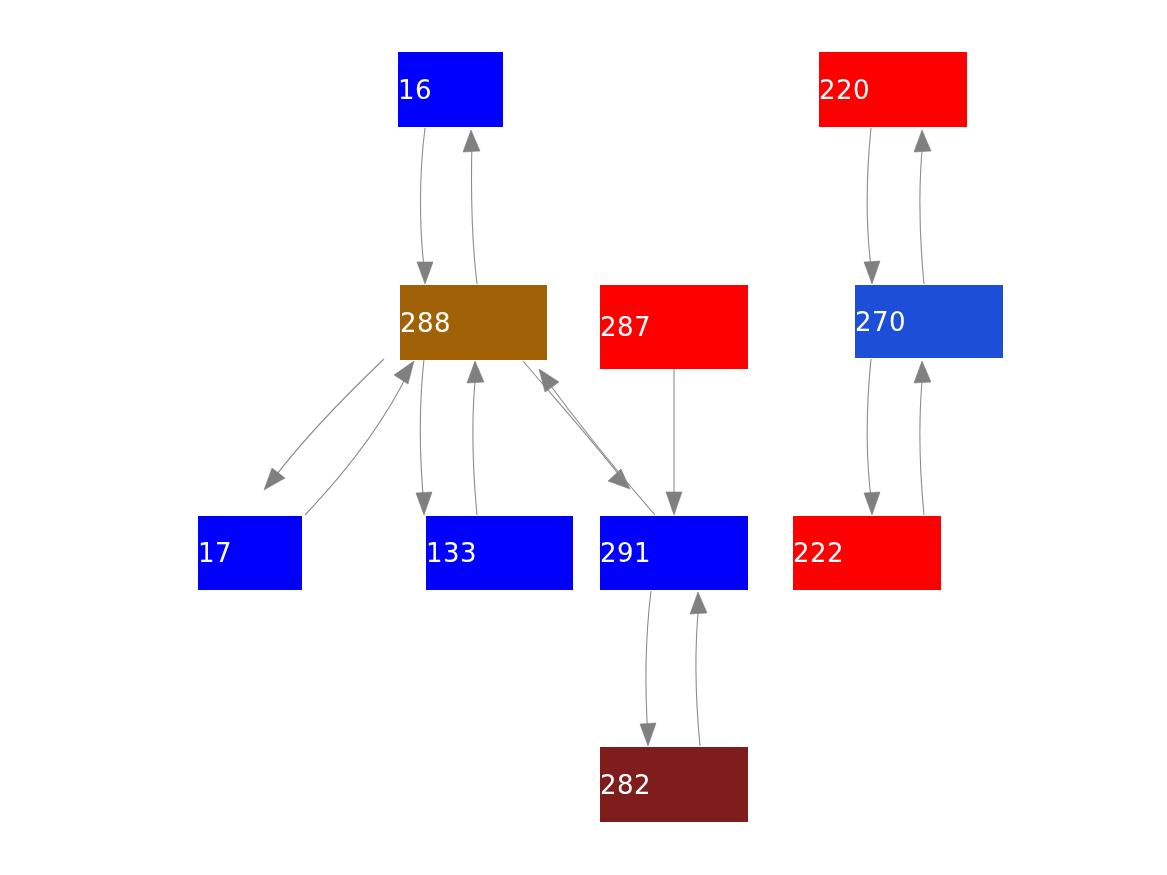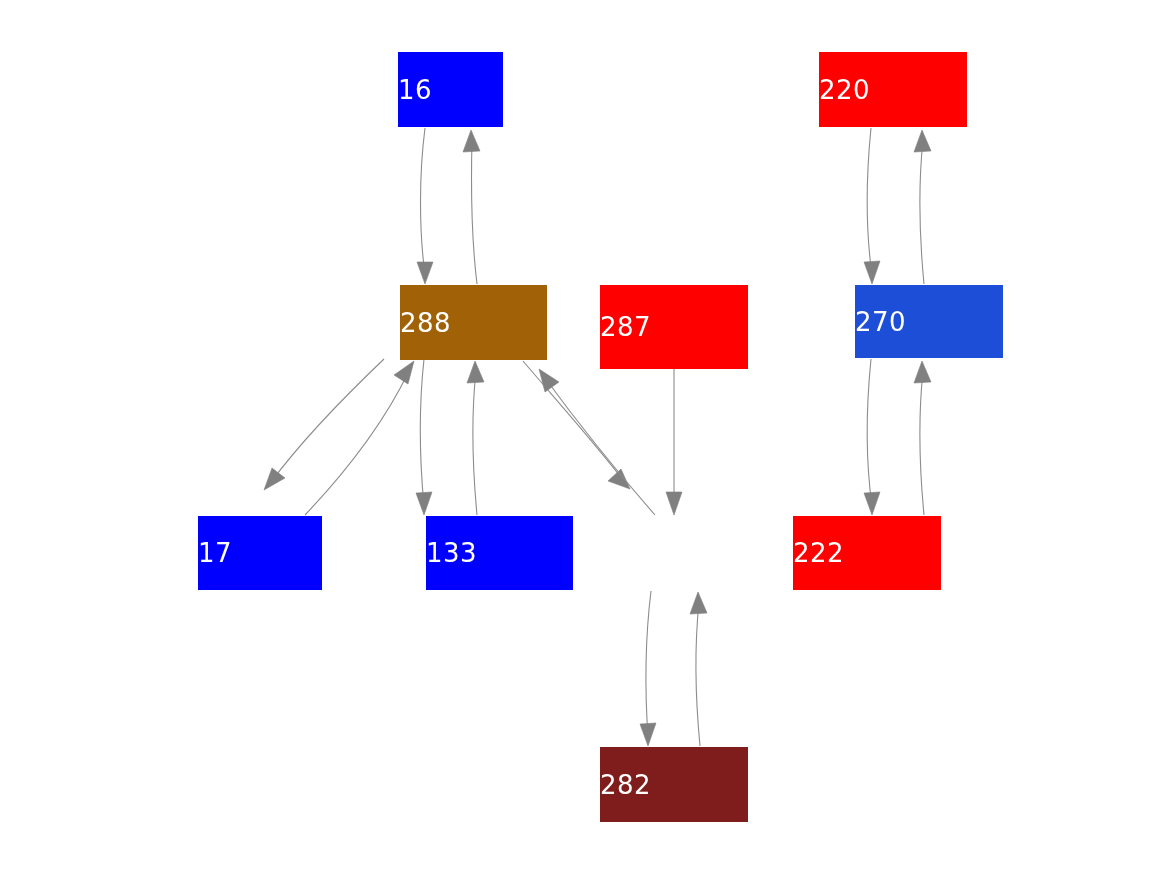--- a/index.html
+++ b/index.html
@@ -133,25 +133,28 @@
       </div>
       <div class="graph-node" style="left: 400px; top: 285px; width: 147px; height: 75px; background: #a16207;">
         <span>288</span>
       </div>
       <div class="graph-node" style="left: 600px; top: 285px; width: 148px; height: 84px; background: rgb(255, 0, 0);">
         <span>287</span>
       </div>
       <div class="graph-node" style="left: 823px; top: 285px; width: 148px; height: 73px; background: #1d4ed8; margin-left: 32px;">
         <span>270</span>
       </div>
-      <div class="graph-node" style="left: 198px; top: 516px; width: 124px; height: 74px; background: rgb(0, 0, 255);">
+      <div class="graph-node" style="left: 198px; top: 516px; width: 104px; height: 74px; background: rgb(0, 0, 255);">
         <span>17</span>
       </div>
       <div class="graph-node" style="left: 378px; top: 516px; width: 147px; height: 74px; background: rgb(0, 0, 255); margin-left: 48px;">
         <span>133</span>
+      </div>
+      <div class="graph-node" style="left: 600px; top: 516px; width: 148px; height: 74px; background: rgb(0, 0, 255);">
+        <span>291</span>
       </div>
       <div class="graph-node" style="left: 793px; top: 516px; width: 148px; height: 74px; background: rgb(255, 0, 0);">
         <span>222</span>
       </div>
       <div class="graph-node" style="left: 600px; top: 747px; width: 148px; height: 75px; background: #7f1d1d;">
         <span>282</span>
       </div>
     </div>
 
 </div>

